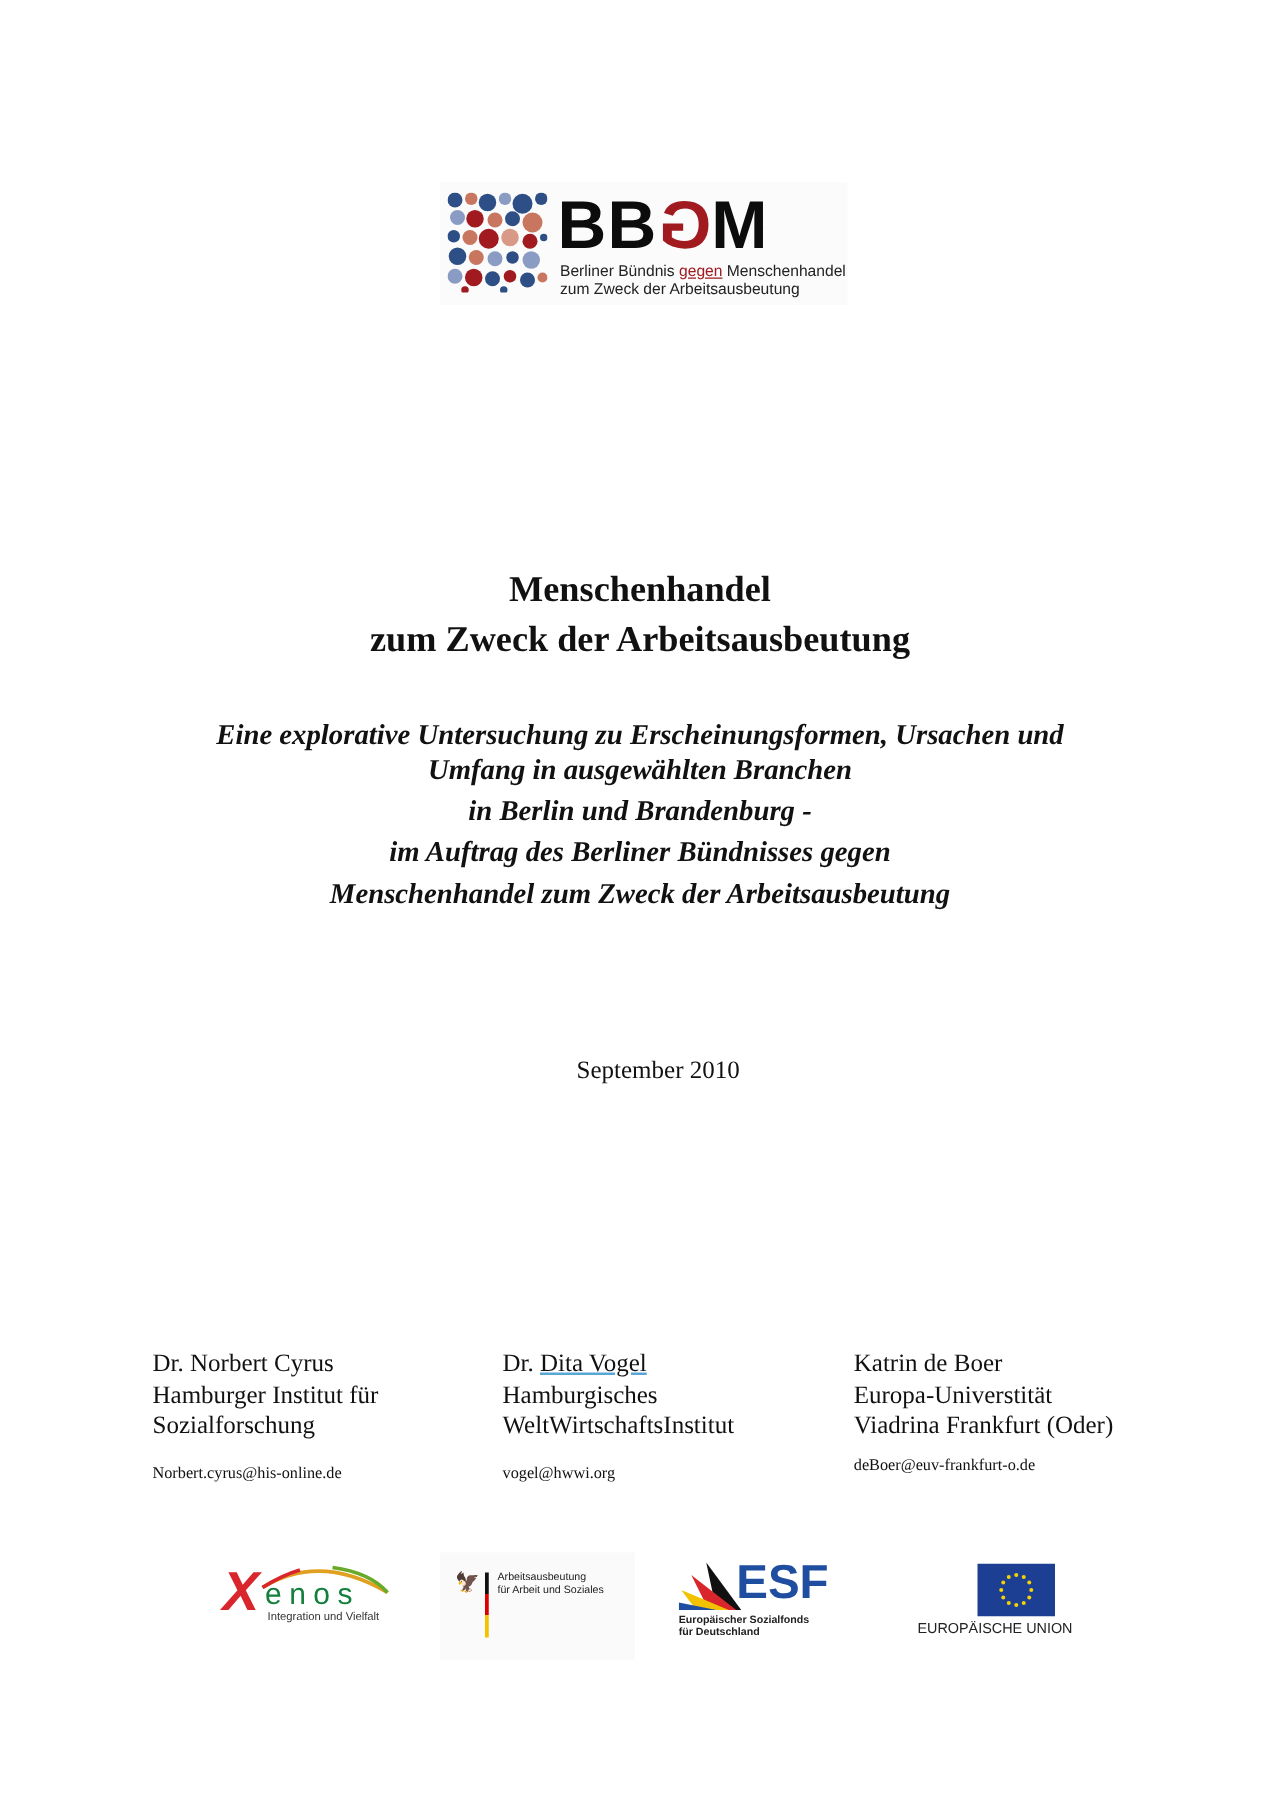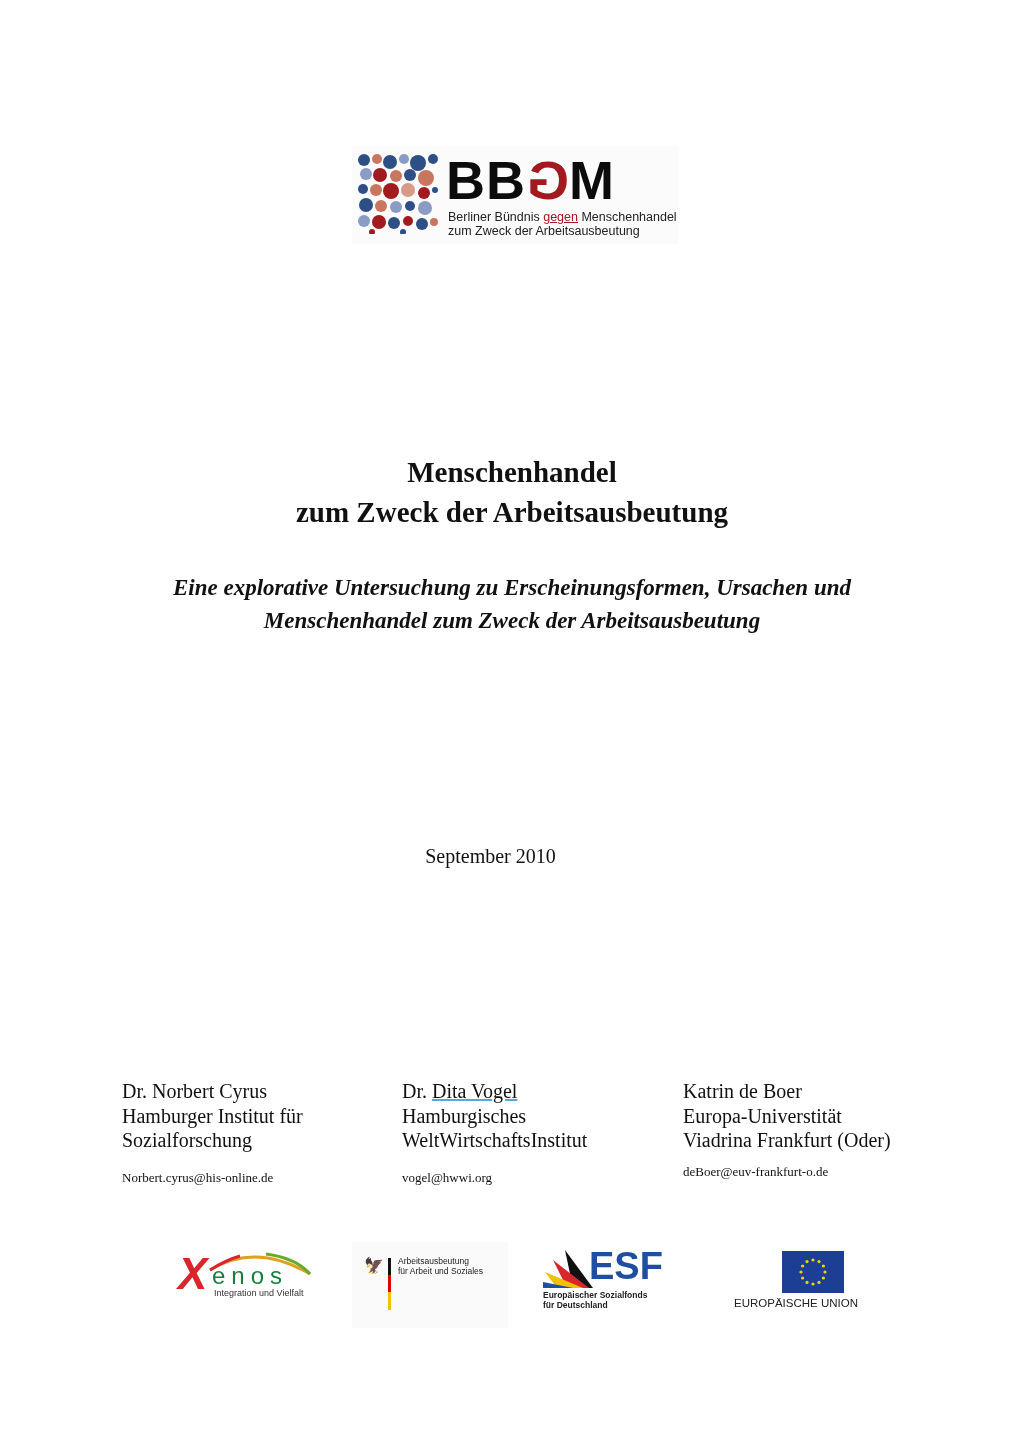--- a/index.html
+++ b/index.html
@@ -11,21 +11,21 @@
   .bbgm .word { position:absolute; left:94px; top:4px; font-family:"Liberation Sans", sans-serif; font-weight:bold; font-size:54px; letter-spacing:1px; color:#0c0c0c; line-height:60px; }
   .bbgm .word .g { color:#a01a1f; display:inline-block; transform:scaleX(-1); }
   .bbgm .sub { position:absolute; left:96px; top:64px; font-family:"Liberation Sans", sans-serif; font-size:12.5px; line-height:14px; color:#222; white-space:nowrap; }
   .bbgm .sub .red { color:#a01a1f;text-decoration:underline; }
   
   .title { left:0; width:1024px; text-align:center; font-weight:bold; }
   .t1 { top:452px; font-size:29px; line-height:40px; }
   .t2 { top:574px; font-size:23px; line-height:28px; }
   .t2 .ln { display:block;font-style:italic; }
   .t2 .gap { margin-top:5px; }
-  .date { top:845px; left:0; width:981px; text-align:center; font-size:20px; }
+  .date { top:845px; left:0; width:981px; text-align:center; font-size:20px;padding-left:36px; }
   
   .author { top:1079px; font-size:20px; line-height:24px; }
   .author .name { display:block; margin-bottom:1px; }
   .author .inst { display:block; }
   .author .mail { display:block; font-size:13px; margin-top:14px; }
   .a1 { left:122px; } .a2 { left:402px; } .a3 { left:683px; }
   .ul { text-decoration:underline; text-decoration-color:#5aa6d6; }
   
   .xenos { left:176px; top:1248px; width:140px; height:56px; }
   .xenos .x { position:absolute; left:2px; top:4px; font-family:"Liberation Sans", sans-serif; font-weight:bold; font-size:44px; color:#d9262c; line-height:44px; font-style:italic; }
@@ -86,20 +86,23 @@
   </div>
 </div>
 
 <div class="abs title t1">
   <div>Menschenhandel</div>
   <div>zum Zweck der Arbeitsausbeutung</div>
 </div>
 
 <div class="abs title t2">
   <span class="ln">Eine explorative Untersuchung zu Erscheinungsformen, Ursachen und</span>
+  <span class="ln">Umfang in ausgewählten Branchen</span>
+  <span class="ln gap">in Berlin und Brandenburg -</span>
+  <span class="ln gap">im Auftrag des Berliner Bündnisses gegen</span>
   <span class="ln gap">Menschenhandel zum Zweck der Arbeitsausbeutung</span>
 </div>
 
 <div class="abs date">September 2010</div>
 
 <div class="abs author a1">
   <span class="name"><span>Dr. </span><span>Norbert Cyrus</span></span>
   <span class="inst">Hamburger Institut für</span>
   <span class="inst">Sozialforschung</span>
   <span class="mail">Norbert.cyrus@his-online.de</span>

